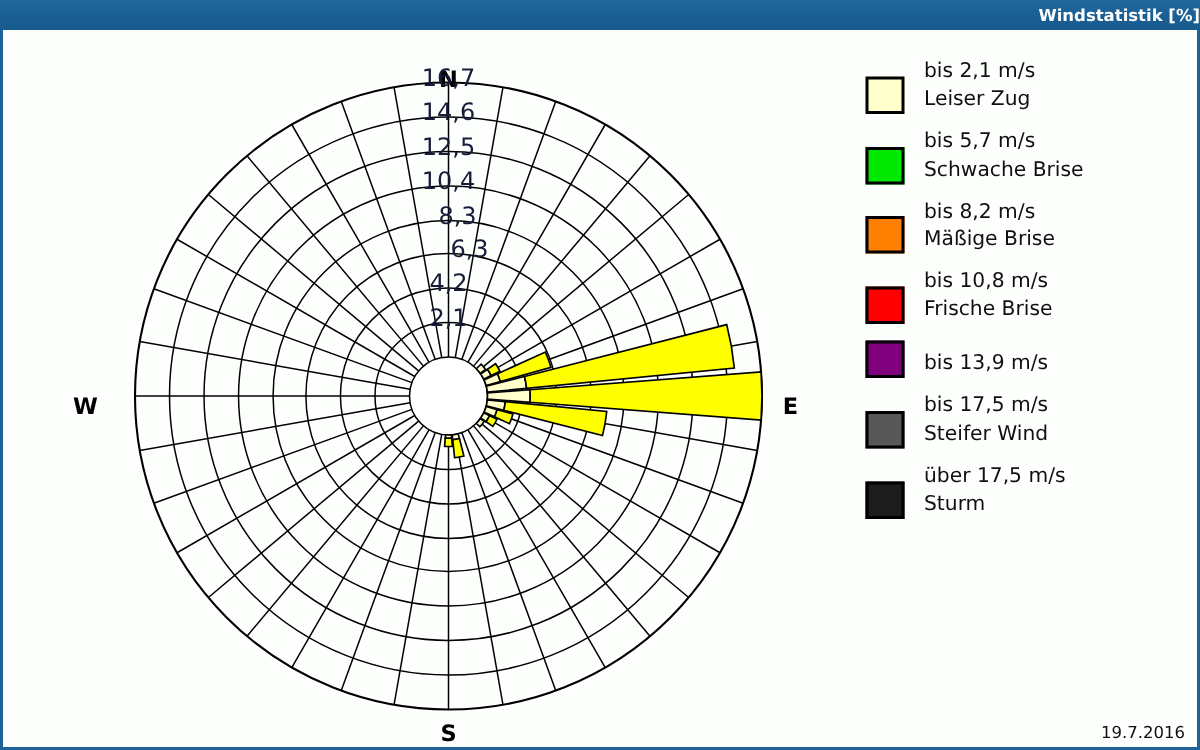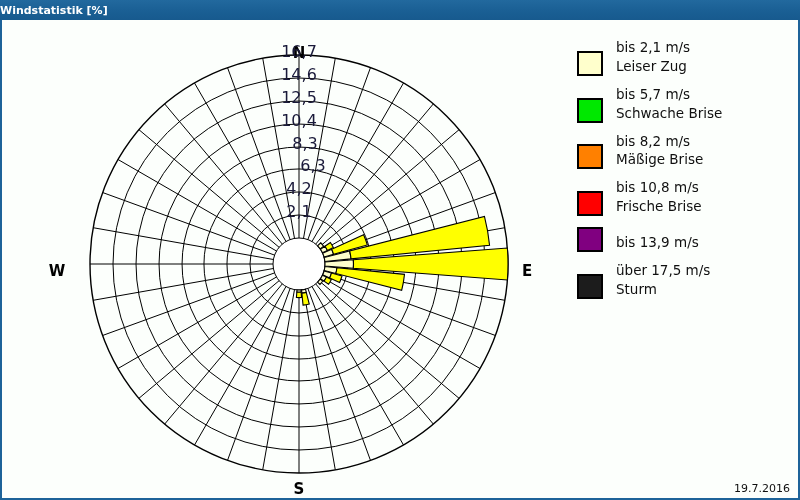--- a/index.html
+++ b/index.html
@@ -12,21 +12,21 @@
     position:relative;width:800px;height:500px;
     box-sizing:border-box;
     background:#1d6399;
   }
   
   #titlebar{
     position:absolute;left:0;top:0;width:800px;height:20px;
     background:linear-gradient(180deg,#22699e 0%,#1a5f94 55%,#175a8e 100%);
     color:#ffffff;
     font-size:11px;font-weight:bold;
-    display:flex;align-items:center;justify-content:flex-start;
+    display:flex;align-items:center;justify-content:flex-end;
     letter-spacing:0px;
     user-select:none;
   }
   
   #pane{
     position:absolute;left:2px;top:20px;width:796px;height:478px;
     background:#fcfffc;
     overflow:hidden;
   }
   
@@ -192,20 +192,24 @@
         </div>
         <div class="legrow">
           <div class="swatch" style="background: rgb(255, 0, 0);"></div>
           <div class="legtext"><span>bis 10,8 m/s</span><span class="l2">Frische Brise</span></div>
         </div>
         <div class="legrow">
           <div class="swatch" style="background: rgb(128, 0, 128);"></div>
           <div class="legtext"><span>bis 13,9 m/s</span></div>
         </div>
         <div class="legrow">
+          <div class="swatch" style="background: rgb(87, 87, 87);"></div>
+          <div class="legtext"><span>bis 17,5 m/s</span><span class="l2">Steifer Wind</span></div>
+        </div>
+        <div class="legrow">
           <div class="swatch" style="background: rgb(28, 28, 28);"></div>
           <div class="legtext"><span>über 17,5 m/s</span><span class="l2">Sturm</span></div>
         </div>
       </div>
 
     <div id="date">19.7.2016</div>
 
   </div>
 </div>
 

